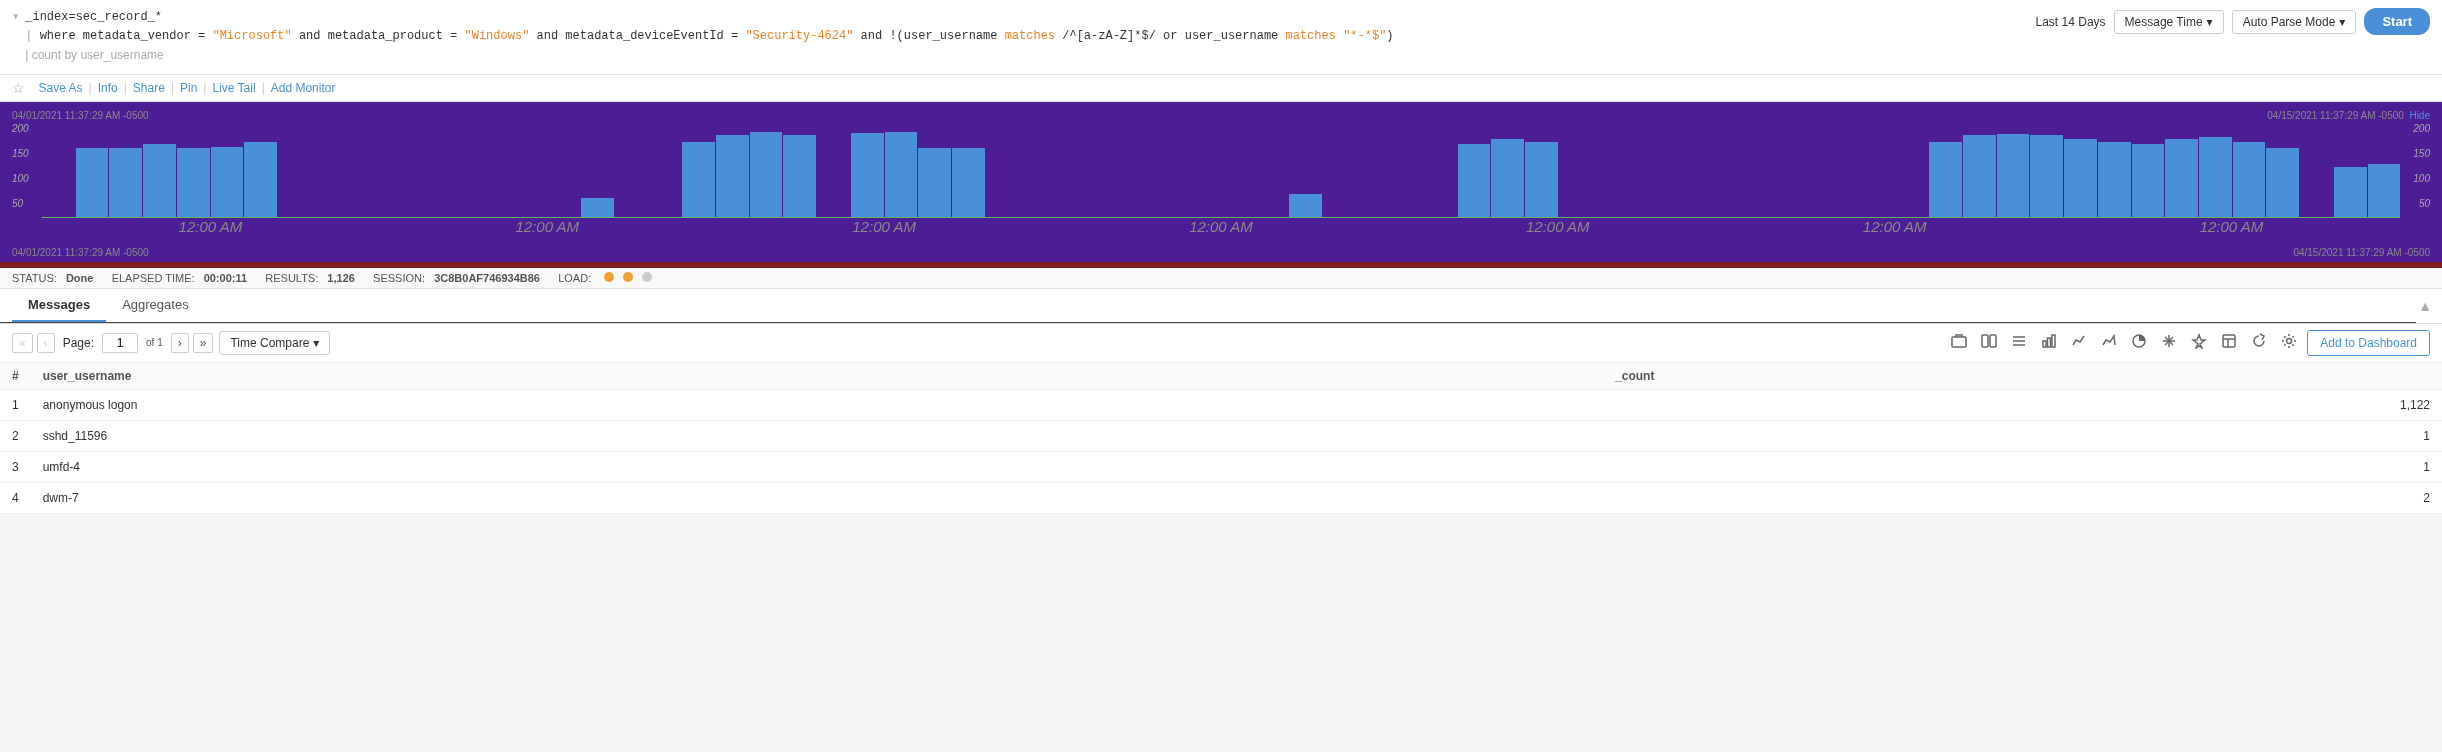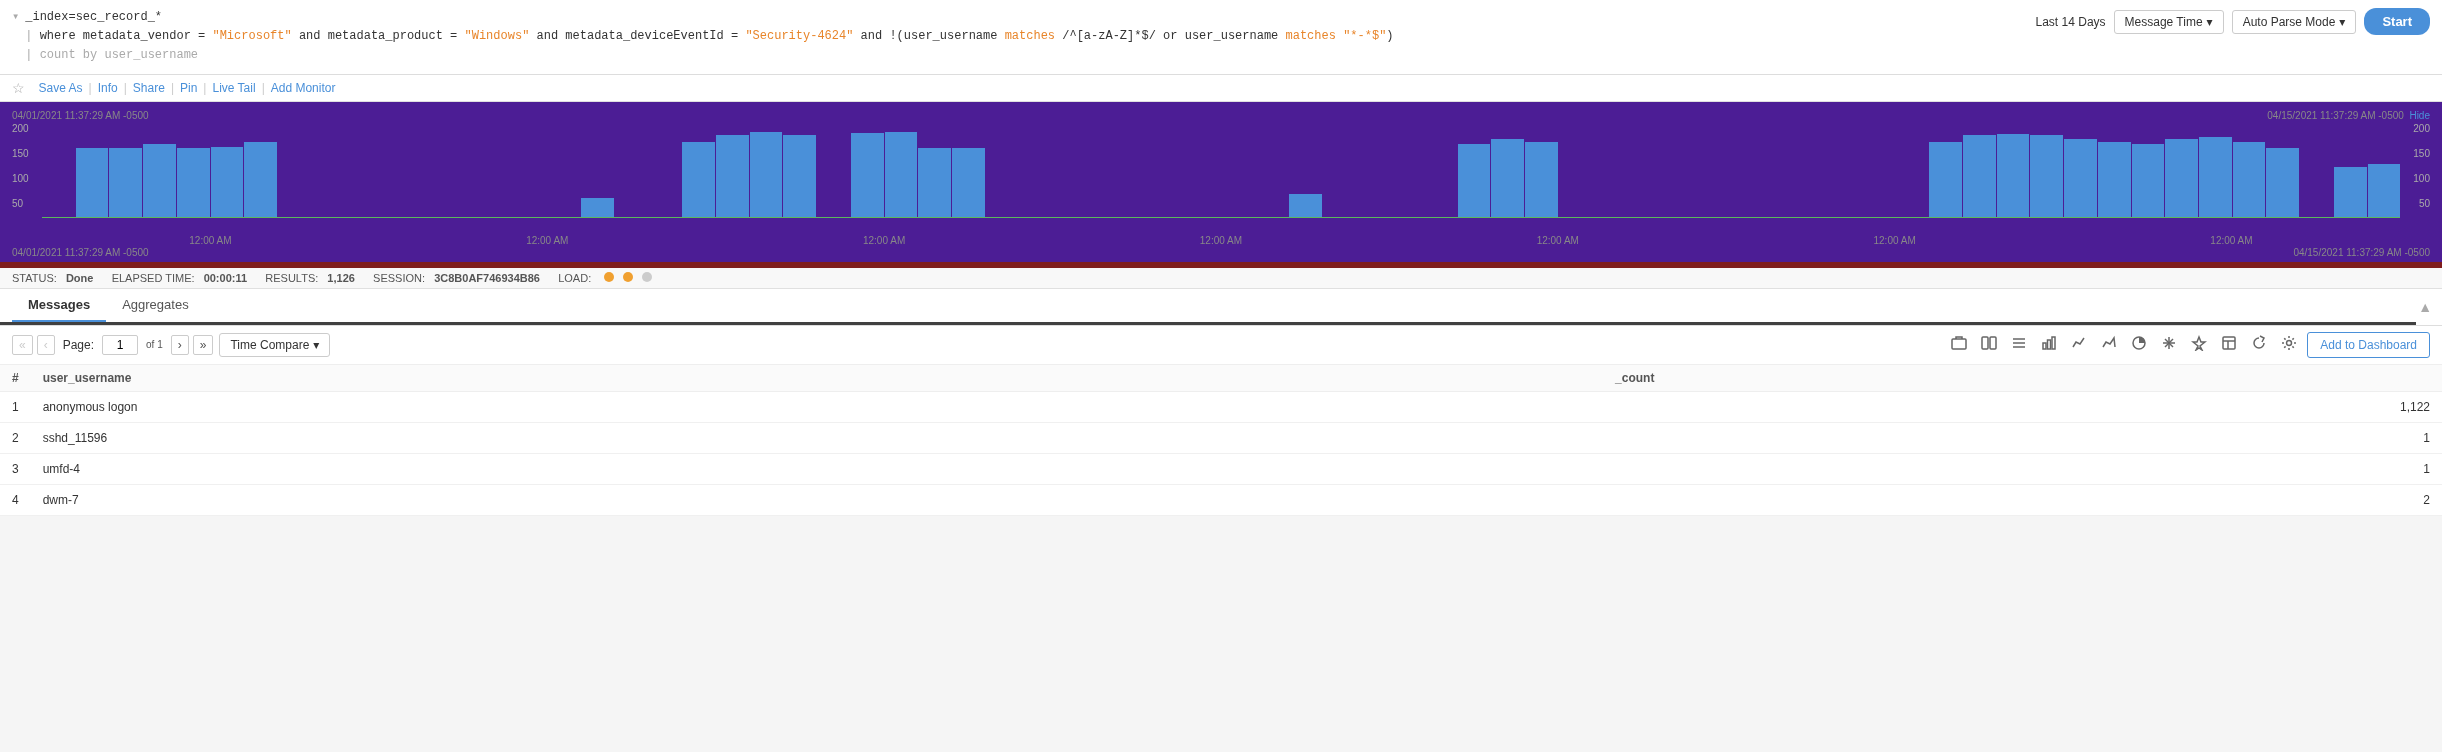--- a/index.html
+++ b/index.html
@@ -16,39 +16,39 @@
     .start-btn { background: #4a90d9; color: #fff; border: none; padding: 6px 18px; border-radius: 12px; font-size: 13px; font-weight: 600; cursor: pointer; }
 
     .toolbar { background: #fff; border-bottom: 1px solid #e0e0e0; padding: 4px 12px; display: flex; align-items: center; gap: 0; }
     .star-icon { color: #aaa; margin-right: 10px; cursor: pointer; font-size: 14px; }
     .toolbar-link { color: #4a90d9; font-size: 12px; cursor: pointer; text-decoration: none; padding: 2px 4px; }
     .toolbar-sep { color: #ccc; margin: 0 2px; }
 
     .chart-section { background: #4c1d95; padding: 8px 12px 0 12px; border-bottom: 6px solid #7f1d1d; }
     .chart-timestamps { display: flex; justify-content: space-between; font-size: 10px; color: #888; margin-bottom: 2px; }
     .chart-timestamps .hide-link { color: #4a90d9; cursor: pointer; }
-    .chart-wrapper { position: relative; height: 120px; display: flex; align-items: flex-start; }
+    .chart-wrapper { position: relative; height: 120px; display: flex; align-items: flex-start; font-style: italic; }
     .chart-y-left { position: absolute; left: 0; top: 0; height: 100%; display: flex; flex-direction: column; justify-content: space-between; font-size: 10px; color: #aaa; padding-bottom: 20px; width: 28px; }
     .chart-y-right { position: absolute; right: 0; top: 0; height: 100%; display: flex; flex-direction: column; justify-content: space-between; font-size: 10px; color: #aaa; padding-bottom: 20px; width: 28px; text-align: right; }
     .chart-inner { flex: 1; margin: 0 30px; position: relative; height: 100%; }
     .bars-container { display: flex; align-items: flex-end; height: 95px; width: 100%; gap: 1px; border-bottom: 1px solid #5cb85c; }
     .bar { background: #4a90d9; flex: 1; min-width: 2px; }
-    .x-labels { display: flex; justify-content: space-around; font-size: 10px; color: #888; margin-top: 17px; width: 100%; }
+    .x-labels { display: flex; justify-content: space-around; font-size: 15px; color: #888; margin-top: 0; width: 100%; }
     .chart-bottom-timestamps { display: flex; justify-content: space-between; font-size: 10px; color: #888; padding: 4px 0; }
 
     .status-bar { background: #f8f8f8; border-bottom: 1px solid #e0e0e0; padding: 4px 12px; font-size: 11px; color: #555; display: flex; justify-content: space-between; align-items: center; }
     .status-bar span { margin-right: 6px; }
     .status-val { font-weight: 600; }
     .load-dots { display: inline-flex; gap: 3px; align-items: center; margin-left: 4px; }
     .dot { width: 10px; height: 10px; border-radius: 50%; }
     .dot-orange { background: #f0a030; }
     .dot-gray { background: #ccc; }
 
     .results-section { background: #fff; }
-    .results-tabs { display: flex; align-items: center; border-bottom: 3px solid #404040; padding: 0 12px; }
+    .results-tabs { display: flex; align-items: center; border-bottom: 1px solid #404040; padding: 0 12px; }
     .tab { padding: 8px 16px; font-size: 13px; cursor: pointer; border-bottom: 2px solid transparent; color: #555; }
     .tab.active { border-bottom: 2px solid #4a90d9; color: #333; font-weight: 600; }
 
     .results-toolbar { display: flex; align-items: center; padding: 6px 12px; border-bottom: 1px solid #eee; gap: 6px; }
     .page-nav { display: flex; align-items: center; gap: 4px; }
     .nav-btn { background: none; border: 1px solid #ccc; padding: 2px 6px; cursor: pointer; color: #555; font-size: 12px; border-radius: 2px; }
     .nav-btn:disabled { color: #ccc; cursor: default; }
     .page-input { width: 36px; border: 1px solid #ccc; padding: 2px 4px; text-align: center; border-radius: 2px; font-size: 12px; }
     .of-label { font-size: 10px; color: #555; }
     .time-compare-btn { background: #fff; border: 1px solid #ccc; padding: 4px 10px; border-radius: 3px; font-size: 12px; cursor: pointer; display: flex; align-items: center; gap: 4px; }
@@ -69,21 +69,21 @@
 
 <div class="top-bar">
   <div class="query-area">
     <div style="display:flex; align-items:flex-start;">
       <span class="query-toggle">▾</span>
       <div>
         <div style="font-family:'Courier New',monospace; font-size:12px;">_index=sec_record_*</div>
         <div style="font-family:'Courier New',monospace; font-size:12px;">
           <span style="color:#aaa;">| </span><span style="color:#333;">where metadata_vendor = </span><span class="kw-string">"Microsoft"</span><span> and metadata_product = </span><span class="kw-string">"Windows"</span><span> and metadata_deviceEventId = </span><span class="kw-string">"Security-4624"</span><span> and !(user_username </span><span style="color:#e8852a;">matches</span><span> /^[a-zA-Z]*$/ or user_username </span><span style="color:#e8852a;">matches</span><span> </span><span class="kw-string">"*-*$"</span><span>)</span>
         </div>
-        <div style="font-family:Liberation Mono, monospace; font-size:12px; color:#aaa;">| count by user_username</div>
+        <div style="font-family:Liberation Sans, sans-serif; font-size:12px; color:#aaa;">| count by user_username</div>
       </div>
     </div>
   </div>
   <div class="time-controls">
     <span class="time-label">Last 14 Days</span>
     <div class="time-range-btn">
       <span>Message Time</span>
       <span>▾</span>
     </div>
     <div class="time-range-btn">

